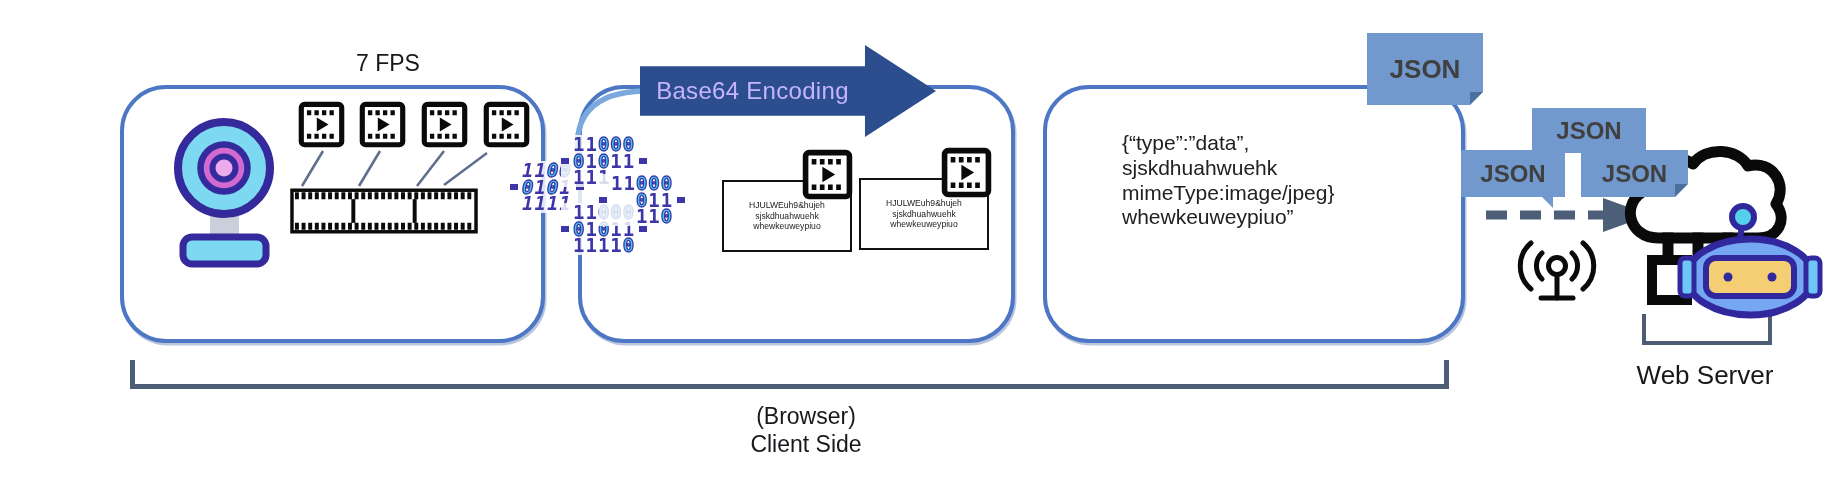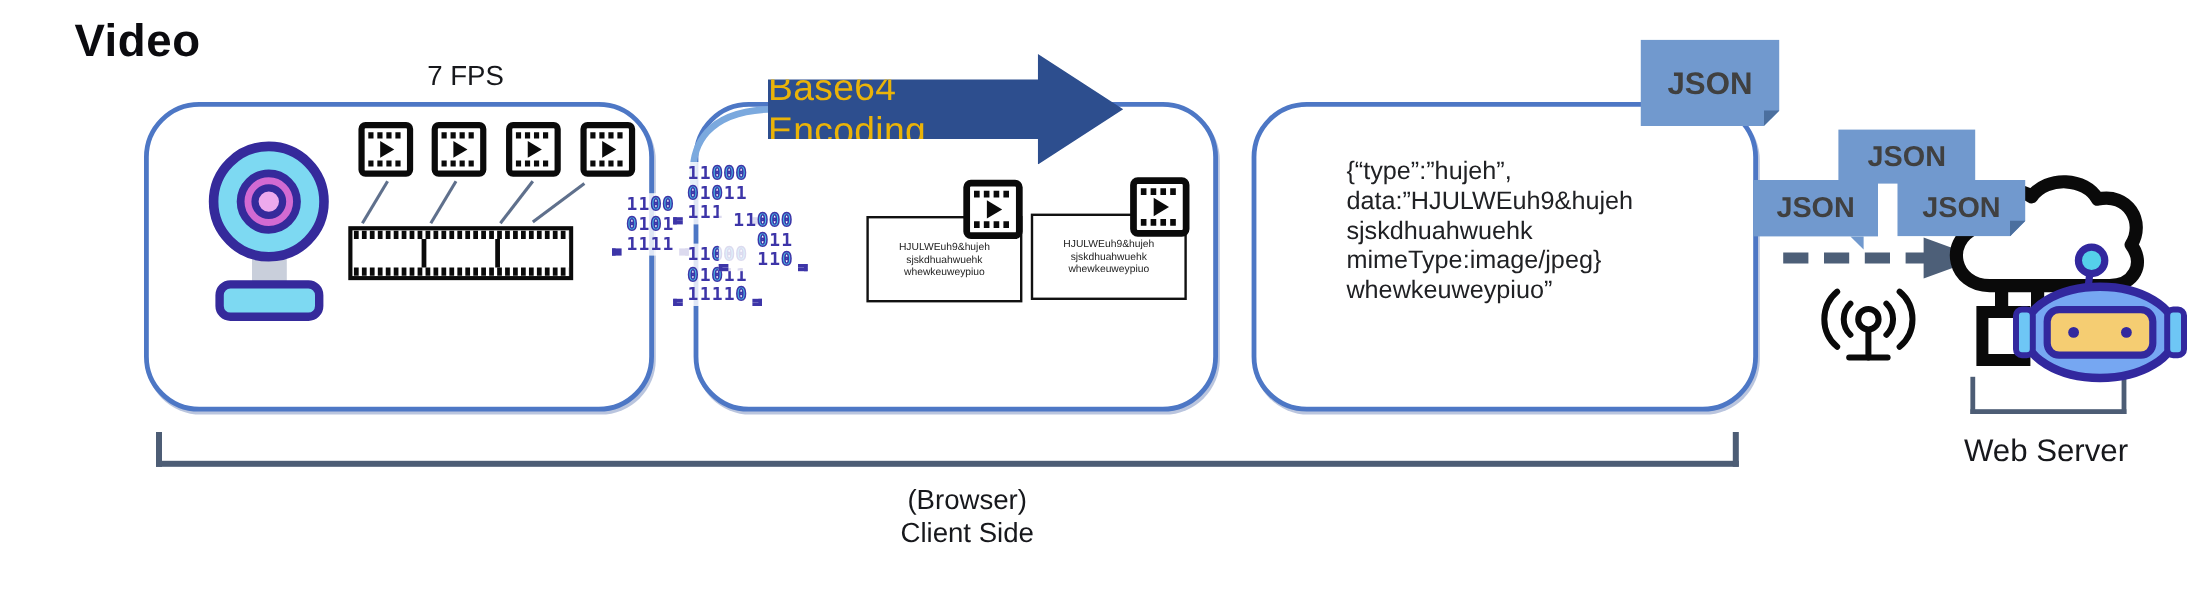--- a/index.html
+++ b/index.html
@@ -17,41 +17,41 @@
 
   .fps{position:absolute;left:338px;top:50px;width:100px;text-align:center;font-size:23px;color:#17181c;}
   .caption{position:absolute;font-size:23px;color:#17181c;}
   .cap-live{left:140px;top:279px;}
   .cap-frames{left:760px;top:253px;width:182px;text-align:center;}
   .cap-server{left:1605px;top:360px;width:200px;text-align:center;font-size:26px;}
 
   .icon-abs{position:absolute;z-index:2;}
 
   
-  .binblock{position:absolute;display:flex;align-items:flex-end;z-index:4;
+  .binblock{position:absolute;display:flex;align-items:center;z-index:4;
             background:rgba(255,255,255,.82);
             font-family:"DejaVu Sans Mono","Liberation Mono",monospace;font-weight:bold;
-            font-size:15px;line-height:16.5px;letter-spacing:1px;}
+            font-size:19px;line-height:16.5px;letter-spacing:1px;}
   .binblock .br{width:5px;border:3px solid #3d35a8;}
   .binblock .br.l{border-right:none;margin-right:2px;}
   .binblock .br.r{border-left:none;margin-left:2px;}
   .binblock .lines{padding:1px 2px;}
-  .bb0{left:510px;top:161px;}
+  .bb0{left:510px;top:161px;font-style:italic;}
   .bb1{left:561px;top:135px;}
   .bb2{left:561px;top:203px;}
   .bb3{left:599px;top:174px;}
   .bb3 .lines{text-align:right;}
   .b1{color:#3d35a8;}
   .b0{color:#45c6ea;-webkit-text-stroke:1.3px #3d35a8;}
 
   
   .banner{position:absolute;left:640px;top:45px;width:296px;height:92px;background:#2d4e8e;z-index:3;
           clip-path:polygon(0 23%,76% 23%,76% 0,100% 50%,76% 100%,76% 77%,0 77%);}
   .banner span{position:absolute;left:0;top:23%;width:76%;height:54%;display:flex;align-items:center;
-               justify-content:center;color:#eab308;font-size:31px;letter-spacing:.3px;}
+               justify-content:center;color:#c4b5fd;font-size:24px;letter-spacing:.3px;}
 
   
   .card{position:absolute;width:126px;height:68px;border:2.5px solid #111;background:#fff;z-index:2;
         display:flex;flex-direction:column;align-items:center;justify-content:center;
         font-size:8.6px;line-height:10.6px;text-align:center;color:#222;}
   .cardA{left:722px;top:180px;}
   .cardB{left:859px;top:178px;}
 
   
   .payload{position:absolute;left:1122px;top:131px;font-size:21px;line-height:24.8px;color:#202124;z-index:2;}
@@ -85,21 +85,20 @@
     <defs>
       <symbol id="frameicon" viewBox="0 0 50 50">
         <rect x="3.5" y="3.5" width="43" height="43" rx="3.5" fill="#fff" stroke="#0a0a0a" stroke-width="5.5"></rect>
         <line x1="9.5" y1="12.5" x2="41" y2="12.5" stroke="#0a0a0a" stroke-width="5.5" stroke-dasharray="4.6 3.4"></line>
         <line x1="9.5" y1="37.5" x2="41" y2="37.5" stroke="#0a0a0a" stroke-width="5.5" stroke-dasharray="4.6 3.4"></line>
         <polygon points="20,17.5 32.5,25 20,32.5" fill="#0a0a0a"></polygon>
       </symbol>
     </defs>
   </svg>
 
-  <div class="title">Video</div>
 
   <div class="fps">7 FPS</div>
 
   <div class="box box1"></div>
   <div class="box box2"></div>
   <div class="box box3"></div>
 
   <svg class="icon-abs" style="left:168px;top:106px" width="112" height="162" viewBox="0 0 112 162">
     <rect x="42" y="106" width="29" height="30" fill="#c9cfdb"></rect>
     <rect x="15" y="131" width="83" height="27" rx="9" fill="#7dd9f2" stroke="#352a9b" stroke-width="7"></rect>
@@ -198,22 +197,21 @@
     <div>sjskdhuahwuehk</div>
     <div>whewkeuweypiuo</div>
   </div>
   <svg class="icon-abs" style="left:941px;top:147px;z-index:3" width="51" height="51">
       <use href="#frameicon"></use>
     </svg>
 
   <div class="caption cap-frames">Frames...</div>
 
   <div class="payload">
-    <div>{“type”:”hujeh”,</div>
-    <div>data:”HJULWEuh9&amp;hujeh</div>
+    <div>{“type”:”data”,</div>
     <div>sjskdhuahwuehk</div>
     <div>mimeType:image/jpeg}</div>
     <div>whewkeuweypiuo”</div>
   </div>
 
   <div class="badge badge-top fold">
       <span>JSON</span>
     </div>
   <div class="badge badge-mid">
       <span>JSON</span>

